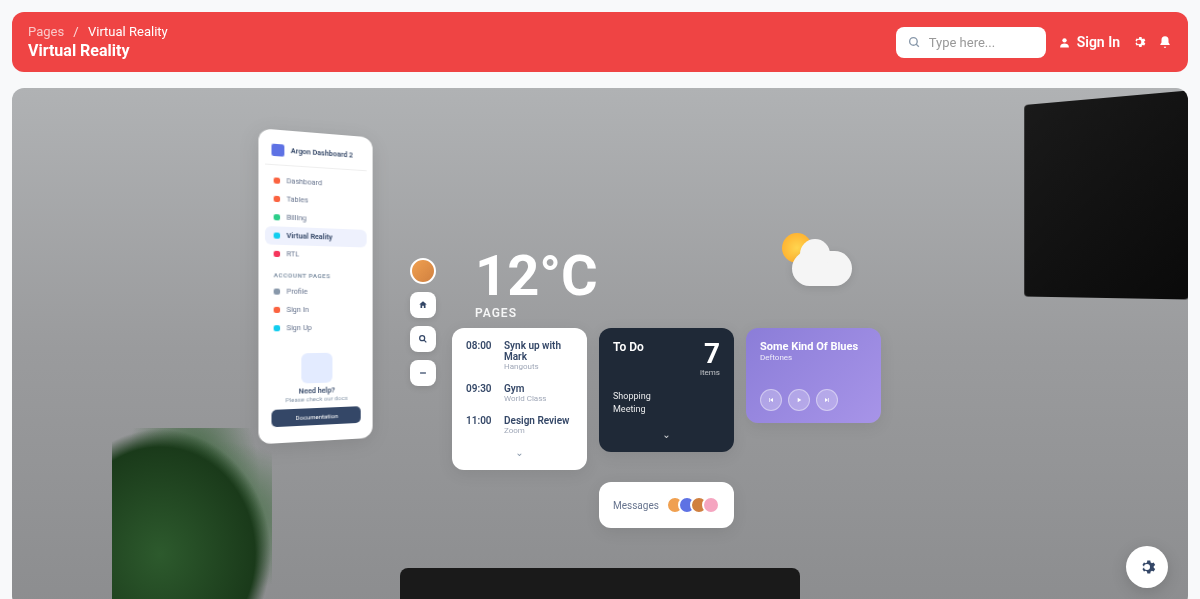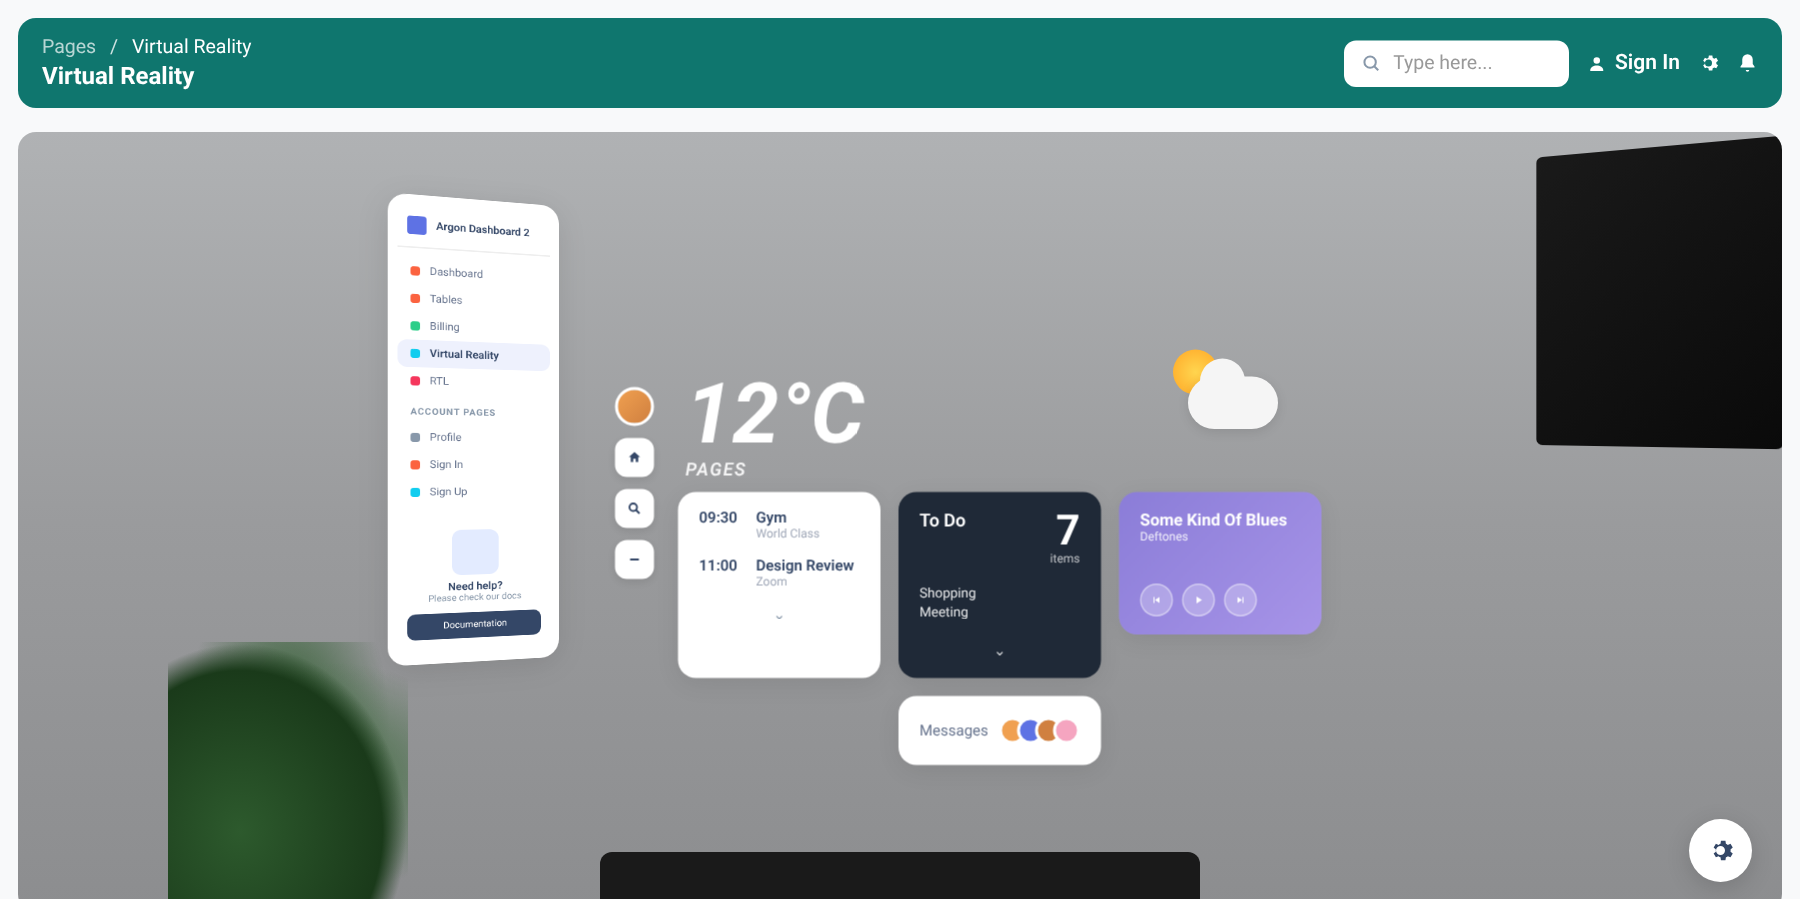--- a/index.html
+++ b/index.html
@@ -1,17 +1,17 @@
 <!DOCTYPE html>
 <html><head>
   <meta charset="utf-8">
   <style>
     * { margin: 0; padding: 0; box-sizing: border-box; font-family: -apple-system, BlinkMacSystemFont, 'Segoe UI', Roboto, sans-serif; }
     body { background: #f8f9fa; padding: 12px; }
-    .header { background: #0f766e; border-radius: 12px; padding: 12px 16px; display: flex; justify-content: space-between; align-items: center; }
+    .header { background: #ef4444; border-radius: 12px; padding: 12px 16px; display: flex; justify-content: space-between; align-items: center; }
     .header-left { display: flex; flex-direction: column; gap: 2px; }
     .breadcrumb { color: rgba(255,255,255,0.7); font-size: 13px; }
     .breadcrumb span.sep { margin: 0 6px; color: rgba(255,255,255,0.8); }
     .breadcrumb .current { color: #fff; }
     .page-title { color: #fff; font-size: 16px; font-weight: 700; }
     .header-right { display: flex; align-items: center; gap: 12px; }
     .search-box { background: #fff; border-radius: 8px; padding: 8px 12px; display: flex; align-items: center; gap: 8px; width: 150px; }
     .search-box input { border: none; outline: none; font-size: 13px; width: 100%; color: #666; }
     .search-box input::placeholder { color: #999; }
     .signin { color: #fff; font-size: 14px; font-weight: 600; display: flex; align-items: center; gap: 6px; cursor: pointer; }
@@ -37,21 +37,21 @@
     .dot-gray { background: #8898aa; }
     .sidebar-section { font-size: 6px; font-weight: 700; color: #8898aa; padding: 8px 8px 4px; text-transform: uppercase; letter-spacing: 0.5px; }
     .sidebar-help { text-align: center; margin-top: 10px; padding: 6px; }
     .sidebar-help-icon { width: 30px; height: 30px; background: #e3ebff; border-radius: 6px; margin: 0 auto 4px; }
     .sidebar-help-title { font-size: 7px; font-weight: 600; color: #344767; }
     .sidebar-help-sub { font-size: 6px; color: #8898aa; }
     .sidebar-docs { background: #344767; color: #fff; font-size: 6px; padding: 5px; border-radius: 5px; margin-top: 6px; }
     .mini-nav { position: absolute; left: 398px; top: 170px; display: flex; flex-direction: column; gap: 8px; align-items: center; }
     .avatar { width: 26px; height: 26px; border-radius: 50%; background: linear-gradient(135deg, #f0a050, #d08040); border: 2px solid #fff; }
     .mini-btn { width: 26px; height: 26px; background: #fff; border-radius: 8px; display: flex; align-items: center; justify-content: center; cursor: pointer; box-shadow: 0 2px 6px rgba(0,0,0,0.1); font-size: 10px; color: #344767; }
-    .weather { position: absolute; left: 445px; top: 160px; color: #fff; font-style: italic; }
+    .weather { position: absolute; left: 463px; top: 160px; color: #fff; }
     .temp { font-size: 56px; font-weight: 700; line-height: 1; }
     .condition { font-size: 12px; font-weight: 600; letter-spacing: 1px; opacity: 0.9; margin-top: 2px; }
     .weather-icon { position: absolute; left: 760px; top: 145px; width: 90px; height: 60px; }
     .sun { position: absolute; width: 30px; height: 30px; background: radial-gradient(circle, #ffd54f, #ffa726); border-radius: 50%; left: 10px; top: 0; }
     .cloud { position: absolute; width: 60px; height: 35px; background: #f5f5f5; border-radius: 20px; left: 20px; top: 18px; box-shadow: 0 2px 8px rgba(0,0,0,0.1); }
     .cloud::before { content: ''; position: absolute; width: 30px; height: 30px; background: #f5f5f5; border-radius: 50%; top: -12px; left: 8px; }
     .dashboard { position: absolute; top: 240px; left: 440px; display: flex; gap: 12px; flex-wrap: wrap; width: 450px; }
     .card { border-radius: 12px; box-shadow: 0 4px 16px rgba(0,0,0,0.08); }
     .schedule-card { background: #fff; width: 135px; padding: 12px 14px; display: flex; flex-direction: column; gap: 12px; }
     .schedule-item { display: flex; gap: 8px; }
@@ -209,20 +209,27 @@
     </div>
 
     <div class="weather-icon">
       <div class="sun"></div>
       <div class="cloud"></div>
     </div>
 
     <div class="dashboard">
       <div class="card schedule-card">
         <div class="schedule-item">
+          <div class="schedule-time">08:00</div>
+          <div class="schedule-body">
+            <div class="schedule-title">Synk up with Mark</div>
+            <div class="schedule-sub">Hangouts</div>
+          </div>
+        </div>
+        <div class="schedule-item">
           <div class="schedule-time">09:30</div>
           <div class="schedule-body">
             <div class="schedule-title">Gym</div>
             <div class="schedule-sub">World Class</div>
           </div>
         </div>
         <div class="schedule-item">
           <div class="schedule-time">11:00</div>
           <div class="schedule-body">
             <div class="schedule-title">Design Review</div>

